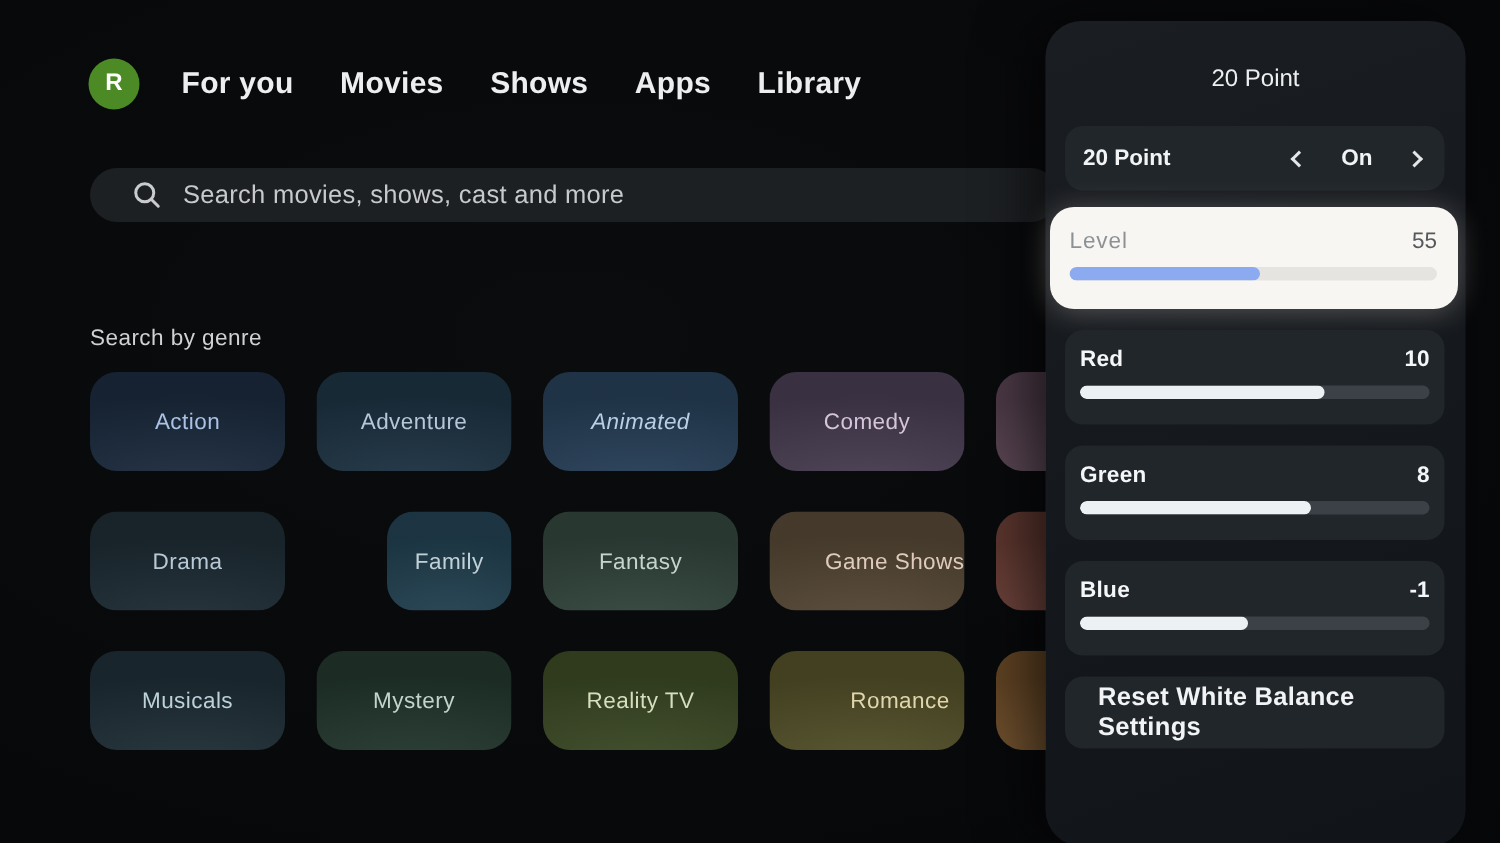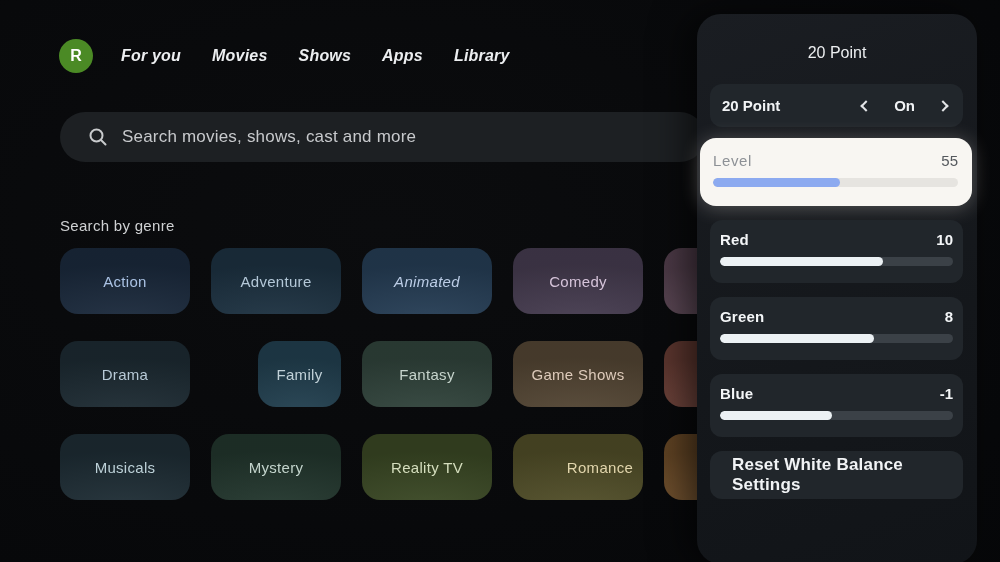--- a/index.html
+++ b/index.html
@@ -12,25 +12,25 @@
   }
 
   
   .topnav { position:absolute; left:59px; top:39px; display:flex; align-items:center; }
   .avatar {
     width:34px; height:34px; border-radius:50%;
     display:flex; align-items:center; justify-content:center;
     font-size:16px; font-weight:700; color:#fff; cursor:pointer;
   }
   .nav { display:flex; gap:31px; margin-left:28px; }
-  .nav-item { font-size:16px; font-weight:600; color:#eceef0; letter-spacing:.2px; cursor:pointer; white-space:nowrap;font-style:italic; }
+  .nav-item { font-size:20px; font-weight:600; color:#eceef0; letter-spacing:.2px; cursor:pointer; white-space:nowrap; }
 
   
   .searchbar {
-    position:absolute; left:60px; top:112px; width:645px; height:50px;
+    position:absolute; left:60px; top:112px; width:645px; height:36px;
     background:#1d2023; border-radius:25px;
     display:flex; align-items:center; padding-left:28px; cursor:text;
   }
   .searchbar .ph { margin-left:14px; font-size:17px; color:#c7c9cc; letter-spacing:.2px; }
 
   
   .genre-title { position:absolute; left:60px; top:217px; font-size:15px; color:#cfd1d3; letter-spacing:.3px; }
   .tile-grid {
     position:absolute; left:60px; top:248px;
     display:grid; grid-template-columns:repeat(5,130px); grid-auto-rows:66px;
@@ -136,21 +136,21 @@
       </div>
       <div class="tile" style="background-color: rgb(29, 43, 51); color: rgb(183, 201, 214);">
         <span>Drama</span>
       </div>
       <div class="tile" style="background-color: rgb(34, 64, 80); color: rgb(193, 209, 216); margin-left: 47px;">
         <span>Family</span>
       </div>
       <div class="tile" style="background-color: rgb(49, 68, 60); color: rgb(198, 212, 204);">
         <span>Fantasy</span>
       </div>
-      <div class="tile" style="background-color: rgb(84, 70, 52); color: rgb(222, 203, 187);">
+      <div class="tile" style="background-color: rgb(84, 70, 52); color: rgb(222, 203, 187); justify-content: flex-end;">
         <span>Game Shows</span>
       </div>
       <div class="tile" style="background-color: rgb(111, 65, 56); color: rgb(255, 255, 255);">
         <span></span>
       </div>
       <div class="tile" style="background-color: rgb(30, 45, 53); color: rgb(189, 209, 216);">
         <span>Musicals</span>
       </div>
       <div class="tile" style="background-color: rgb(34, 54, 45); color: rgb(195, 212, 204);">
         <span>Mystery</span>

